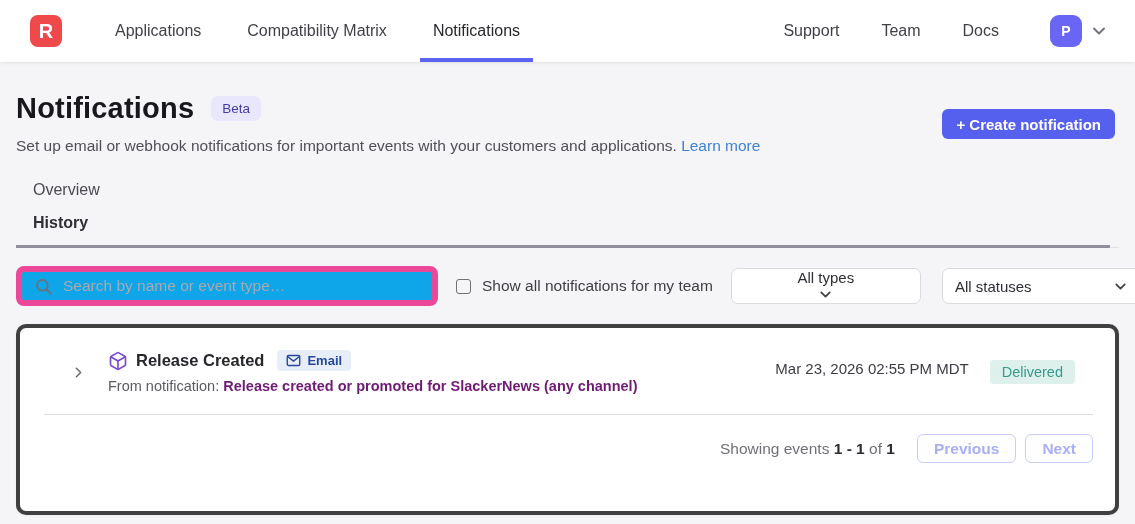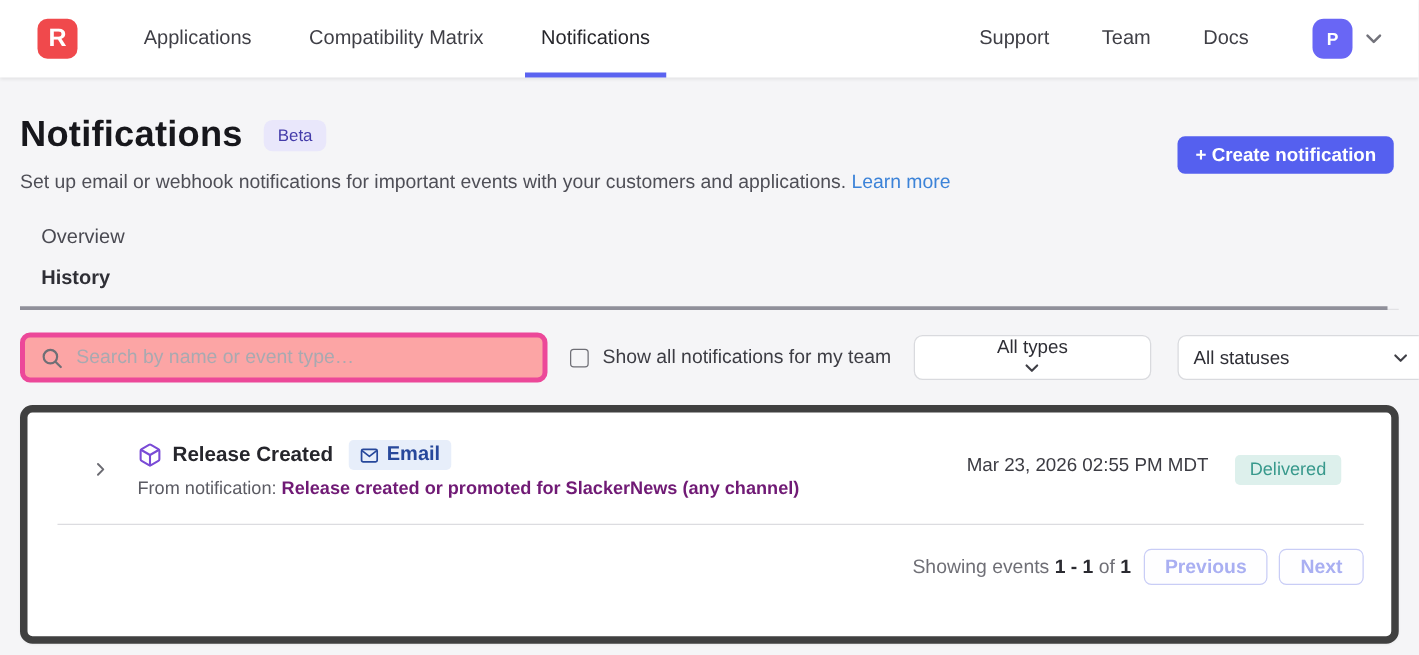--- a/index.html
+++ b/index.html
@@ -76,21 +76,21 @@
     padding:0 17px 13px; margin-right:9px;
     font-size:16px; color:#4a4a52; cursor:pointer;
     border-bottom:3px solid transparent; margin-bottom:-1px;
   }
   .tab.active { color:#2f2f36; font-weight:700; border-bottom-color:#90909a; }
 
   
   .filter-row { display:flex; align-items:center; margin-top:18px; white-space:nowrap; }
   .search-box {
     width:422px; height:40px; flex-shrink:0;
-    background:#fca5a5; border:4px solid #ec4899; border-radius:8px;
+    background:#0ea5e9; border:6px solid #ec4899; border-radius:8px;
     display:flex; align-items:center; padding:0 12px;
   }
   .search-box input {
     border:none; outline:none; flex:1; margin-left:10px;
     font-family:inherit; font-size:15.5px; color:#232329; background:transparent;
   }
   .search-box input::placeholder { color:#a9a9b0; }
   .checkbox-group { display:flex; align-items:center; margin-left:18px; flex-shrink:0; cursor:pointer; }
   .checkbox {
     width:15px; height:15px; border:1.5px solid #6f6f76; border-radius:3px;
@@ -102,33 +102,33 @@
     display:flex; align-items:center; justify-content:space-between;
     padding:0 12px; font-size:15px; color:#2e2e35;
     cursor:pointer; flex-shrink:0;
   }
   .select-types { width:190px; margin-left:18px;flex-direction:column; }
   .select-statuses { width:200px; margin-left:21px; }
 
   
   .card {
     margin-top:18px; background:#fff;
-    border:6px solid #404040; border-radius:10px;
+    border:4px solid #404040; border-radius:10px;
     box-shadow:0 1px 2px rgba(0,0,0,.04);
     height:191px;
   }
   .event-row { display:flex; align-items:center; padding:22px 40px 20px 50px; }
   .expand-btn { display:flex; align-items:center; cursor:pointer; }
   .event-main { margin-left:21px; }
   .event-line1 { display:flex; align-items:center; }
   .event-name { margin-left:8px; font-size:16.5px; font-weight:600; color:#26262c; }
   .channel-badge {
     margin-left:13px; display:flex; align-items:center;
     background:#e7eefa; color:#27489b;
-    font-size:16px; font-weight:600;
+    font-size:13px; font-weight:600;
     padding:3px 9px; border-radius:4px;
   }
   .channel-badge span { margin-left:6px; }
   .event-line2 { margin-top:7px; font-size:14.5px; color:#5b5b63; }
   .event-link { color:#701a75; font-weight:600; cursor:pointer; }
   .event-right { margin-left:auto; display:flex; }
   .event-time { font-size:15px; color:#3c3c43; }
   .status-badge {
     margin-left:21px; background:#ddf0ec; color:#38998c;
     font-size:14.5px; padding:4px 12px; border-radius:4px;
@@ -141,21 +141,21 @@
     padding:19px 22px 0 0;
   }
   .showing-text { font-size:15.5px; color:#6f6f76; }
   .showing-text b { color:#2b2b31; font-weight:700; }
   .page-btn {
     border:1px solid #c9cdf6; color:#a9aff2; background:#fefeff;
     border-radius:6px; font-family:inherit;
     font-size:15.5px; font-weight:700;
     height:29px; padding:0 16px; cursor:default;
   }
-  .prev-btn { margin-left:10px; }
+  .prev-btn { margin-left:22px; }
   .next-btn { margin-left:9px; }
 
   svg { display:block; }
 </style>
 </head>
 <body>
 
 <div class="screen">
 
   <nav class="topnav">

